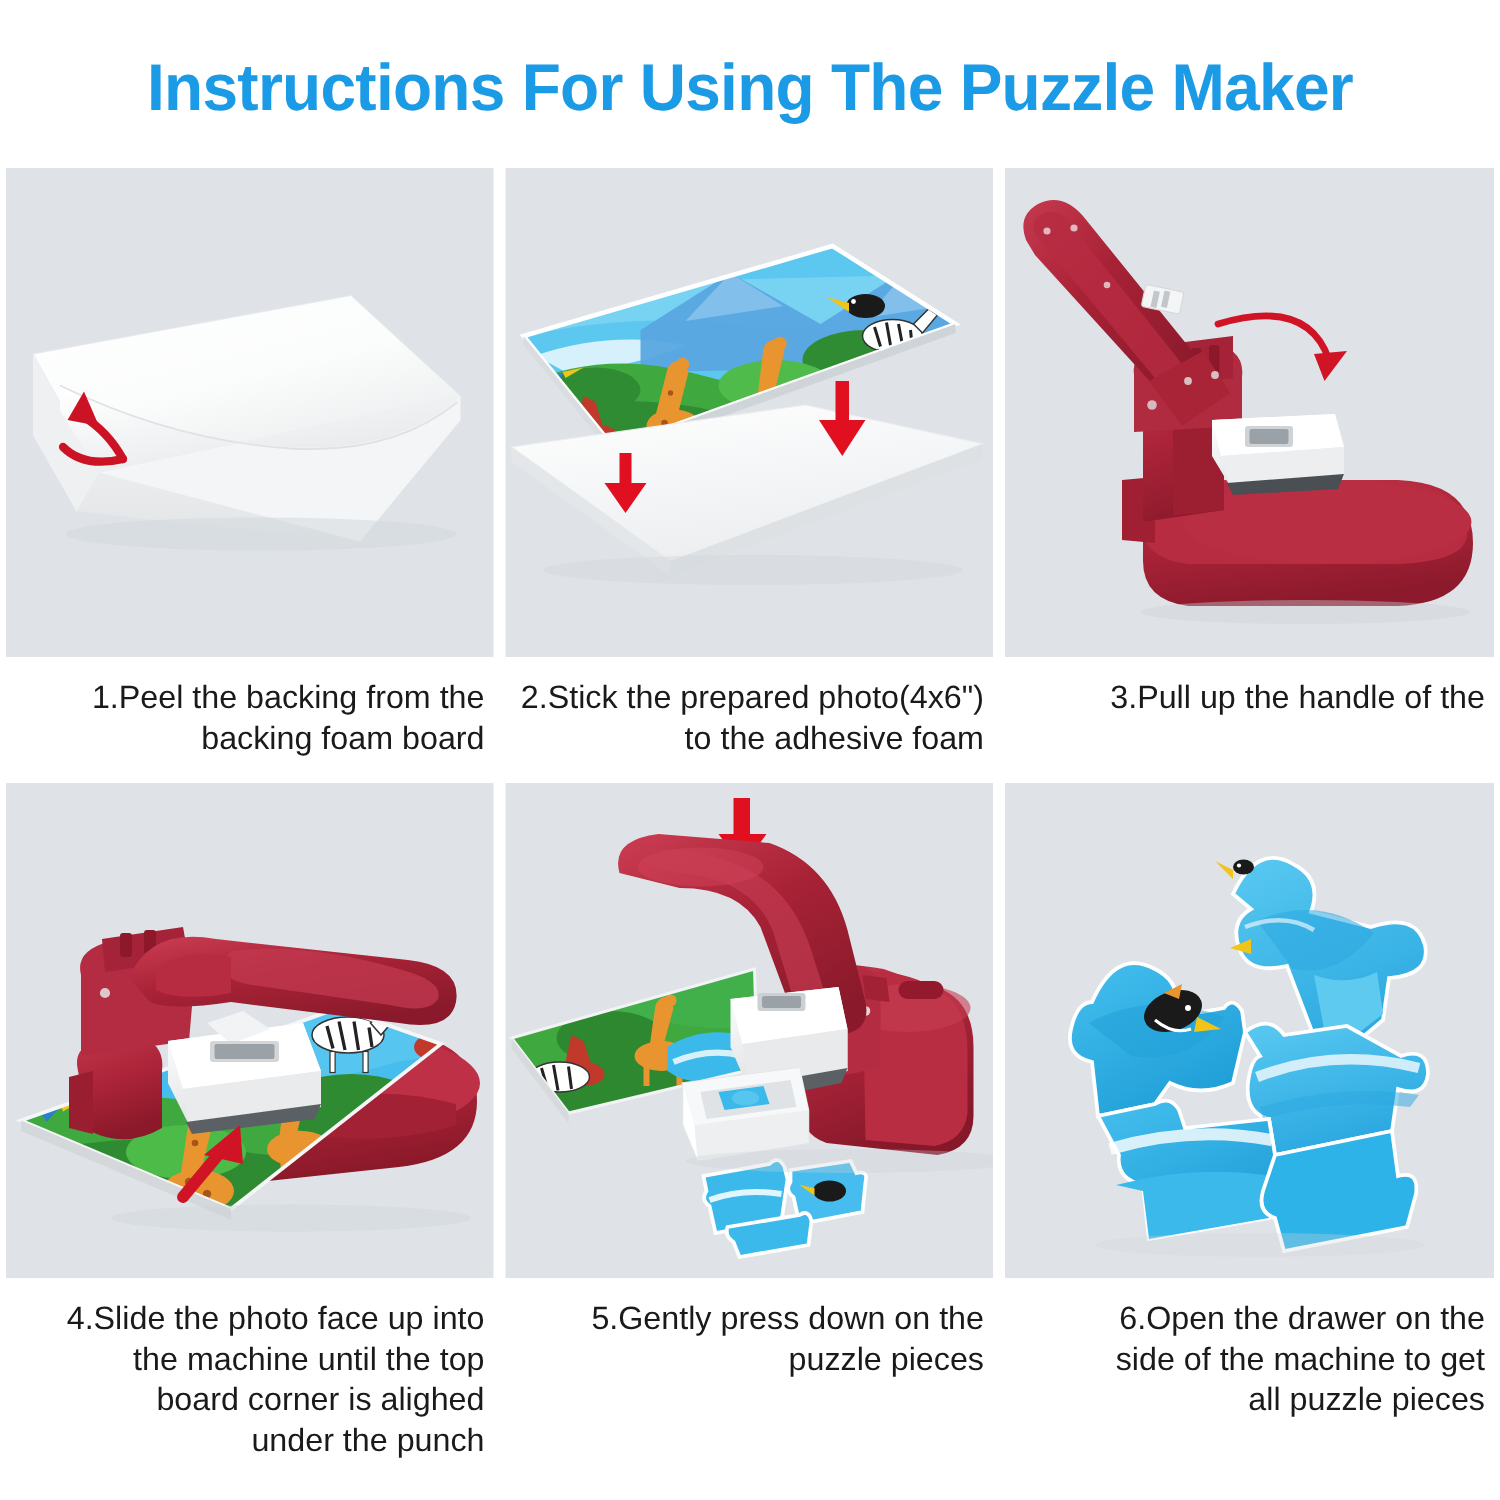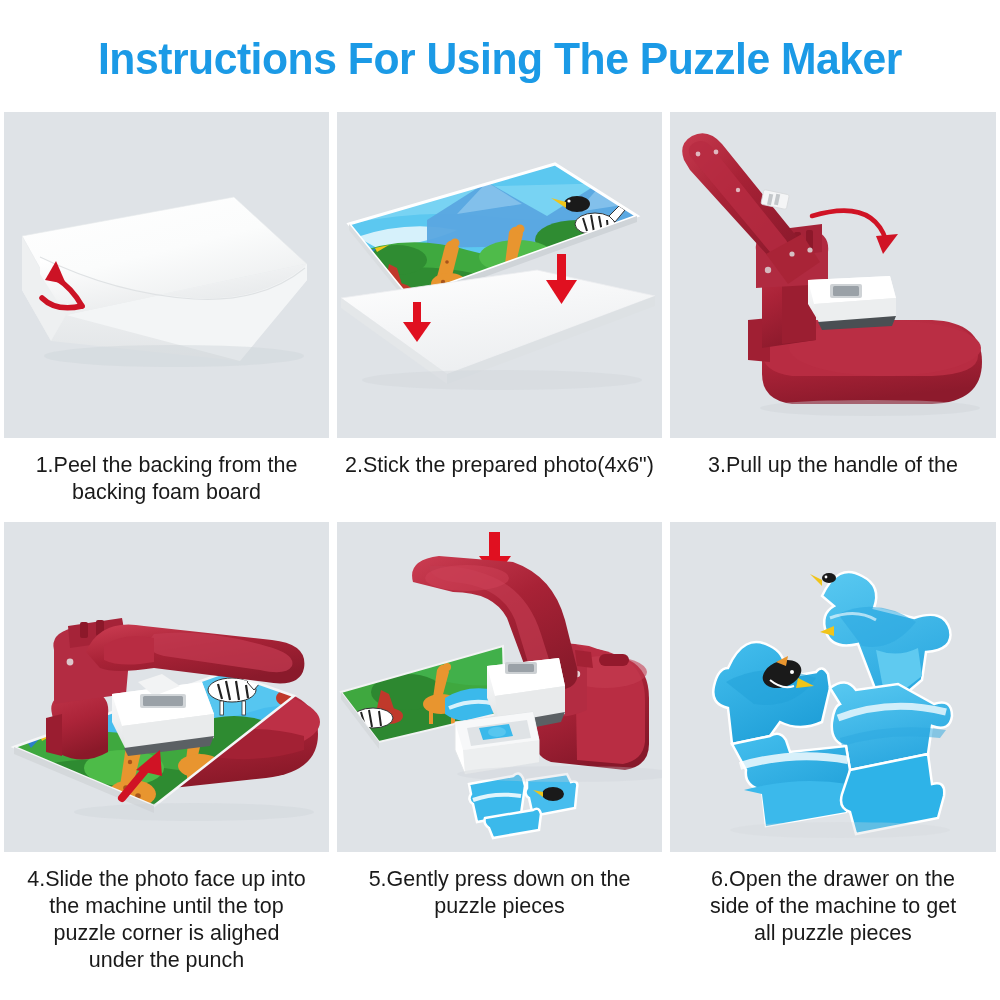--- a/index.html
+++ b/index.html
@@ -36,21 +36,21 @@
   .cell { width: 100%; }
   .panel {
     position: relative;
     height: 326px;
     margin: 0 4px;
     background: #dfe3e7;
     overflow: hidden;
   }
   .caption {
     padding: 14px 10px 0 10px;
-    text-align: center;
+    text-align: right;
     color: #1a1a1a;
     font-size: 21.5px;
     line-height: 27px;
     font-family: "Liberation Sans", sans-serif;
     min-height: 84px;
   }
   .caption .lead { white-space: pre; }
   .row2 .panel { height: 330px; }
   .row2 .caption { min-height: 112px; }
 
@@ -205,20 +205,21 @@
             </g>
             <g>
               <rect x="76" y="190" width="8" height="24" fill="#e01020"></rect>
               <polygon points="66,210 94,210 80,230" fill="#e01020"></polygon>
             </g>
           </g>
         </svg>
       </div>
       <div class="caption">
         <div><span class="lead">2.</span><span>Stick the prepared photo(4x6")</span></div>
+        <div>to the adhesive foam</div>
       </div>
     </div>
 
     <div class="cell">
       <div class="panel">
         <svg width="326" height="326" viewBox="0 0 326 326">
           <defs>
             <linearGradient id="redbase3" x1="0" y1="0" x2="0.3" y2="1">
               <stop offset="0" stop-color="#c03449"></stop>
               <stop offset="0.5" stop-color="#ab2338"></stop>
@@ -395,21 +396,21 @@
           <g>
             <line x1="118" y1="276" x2="148" y2="240" stroke="#d01325" stroke-width="8" stroke-linecap="round"></line>
             <polygon points="156,228 158,254 132,248" fill="#d01325"></polygon>
           </g>
           <ellipse cx="190" cy="290" rx="120" ry="9" fill="#ccd2d6" opacity="0.35"></ellipse>
         </svg>
       </div>
       <div class="caption">
         <div><span class="lead">4.</span><span>Slide the photo face up into</span></div>
         <div>the machine until the top</div>
-        <div>puzzle corner is  alighed</div>
+        <div>board corner is  alighed</div>
         <div>under the punch</div>
       </div>
     </div>
 
     <div class="cell row2">
       <div class="panel">
         <svg width="325" height="330" viewBox="0 0 325 330">
           <defs>
             <linearGradient id="redbody5" x1="0" y1="0" x2="0.4" y2="1">
               <stop offset="0" stop-color="#c6374c"></stop>

